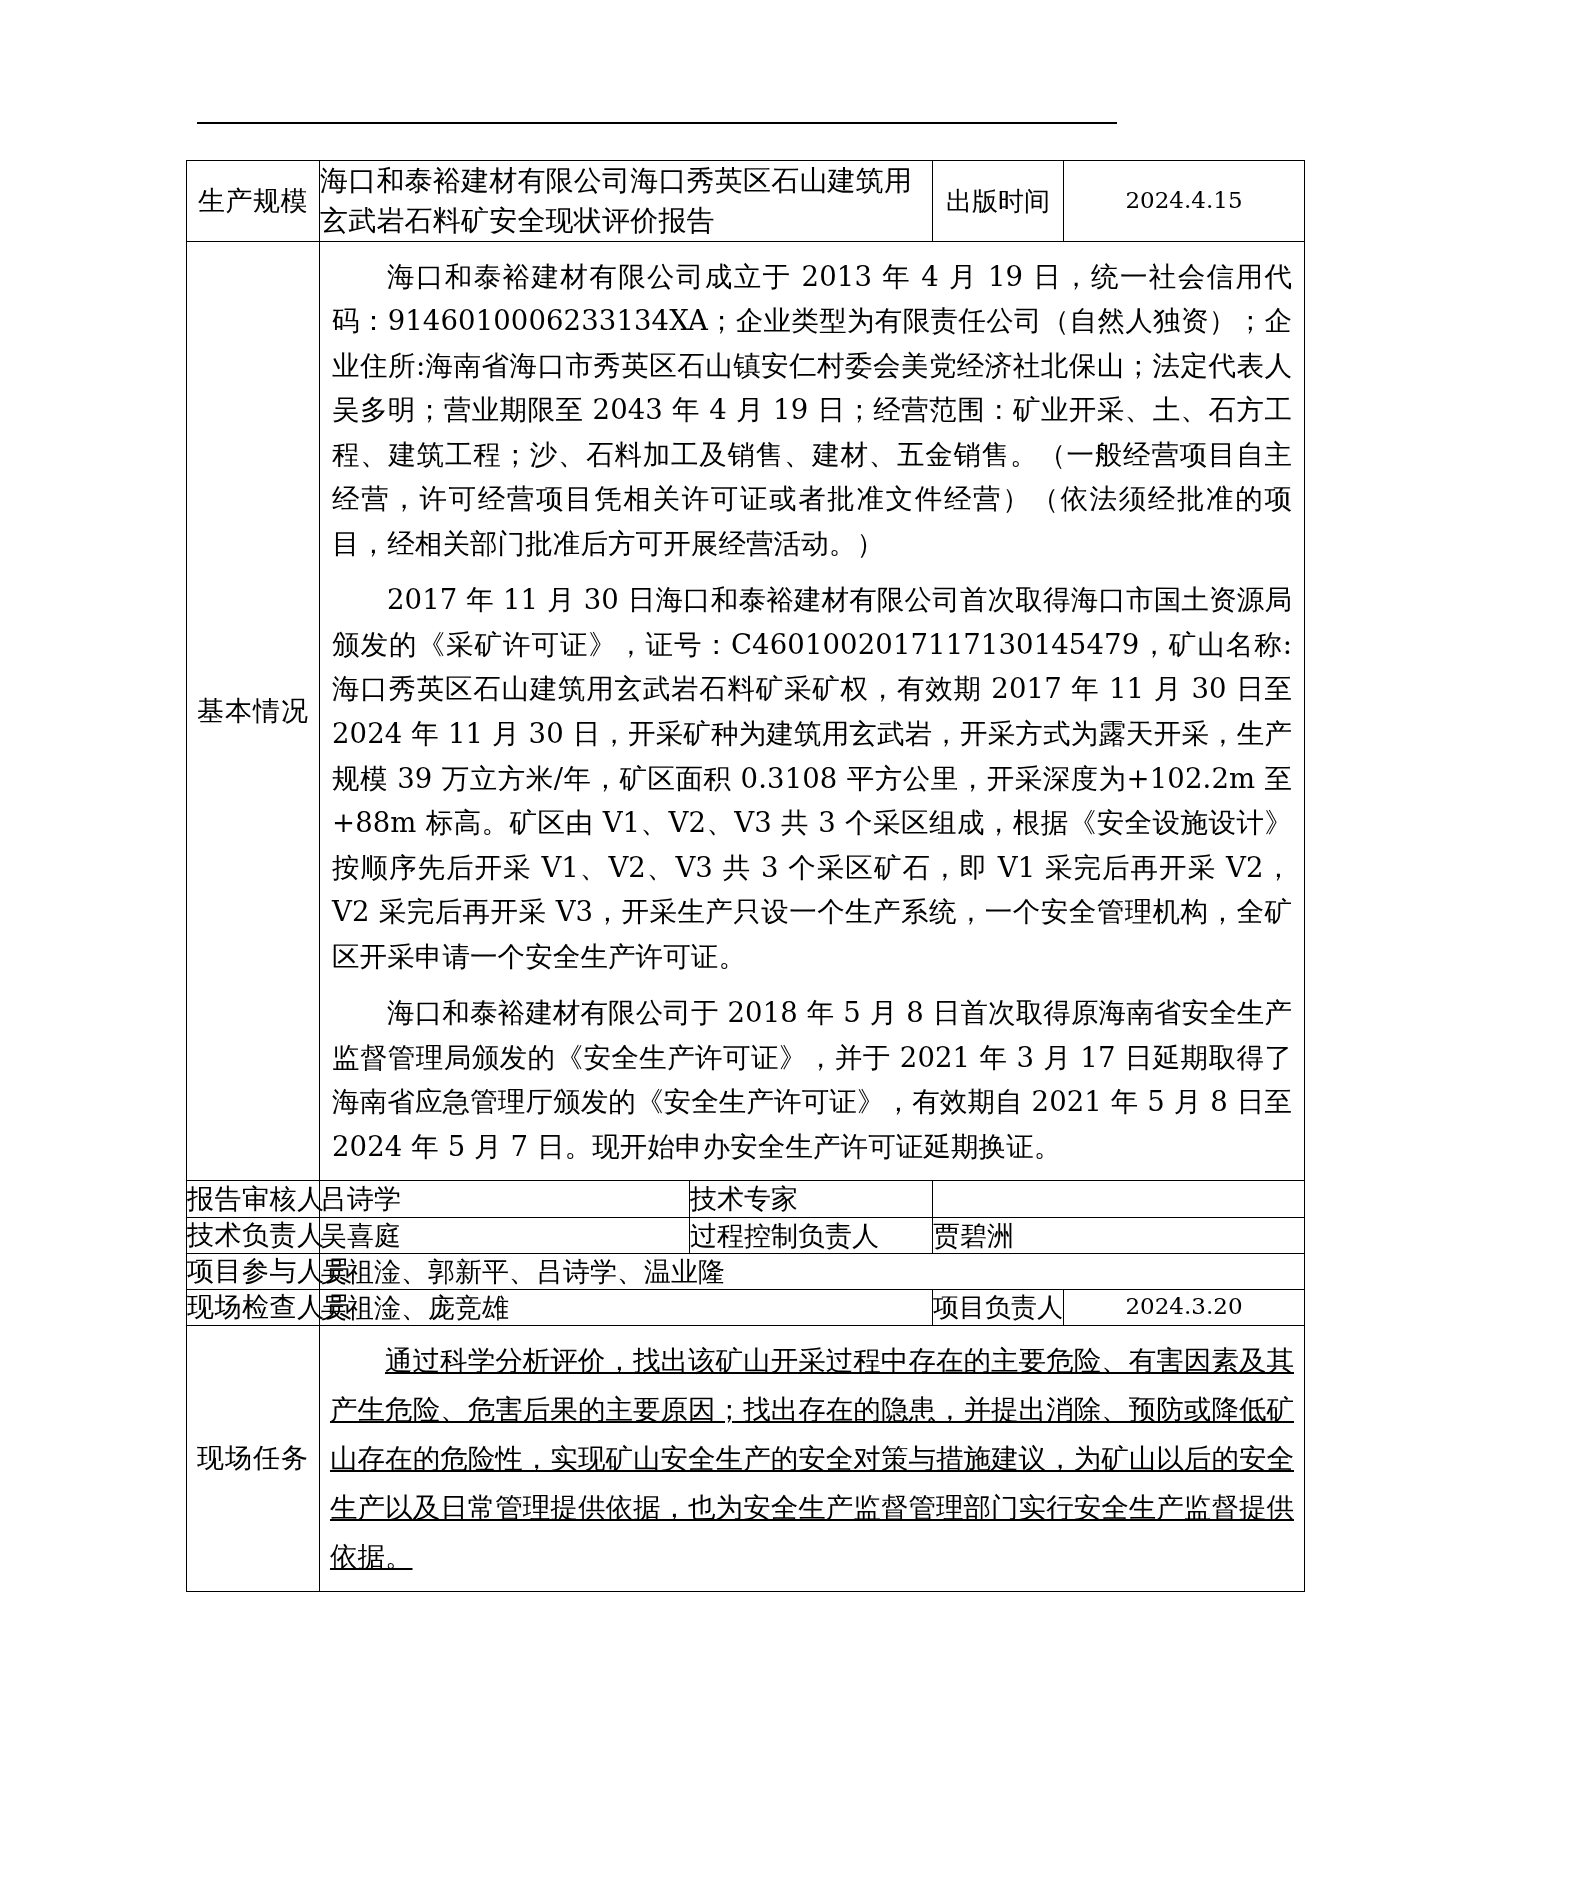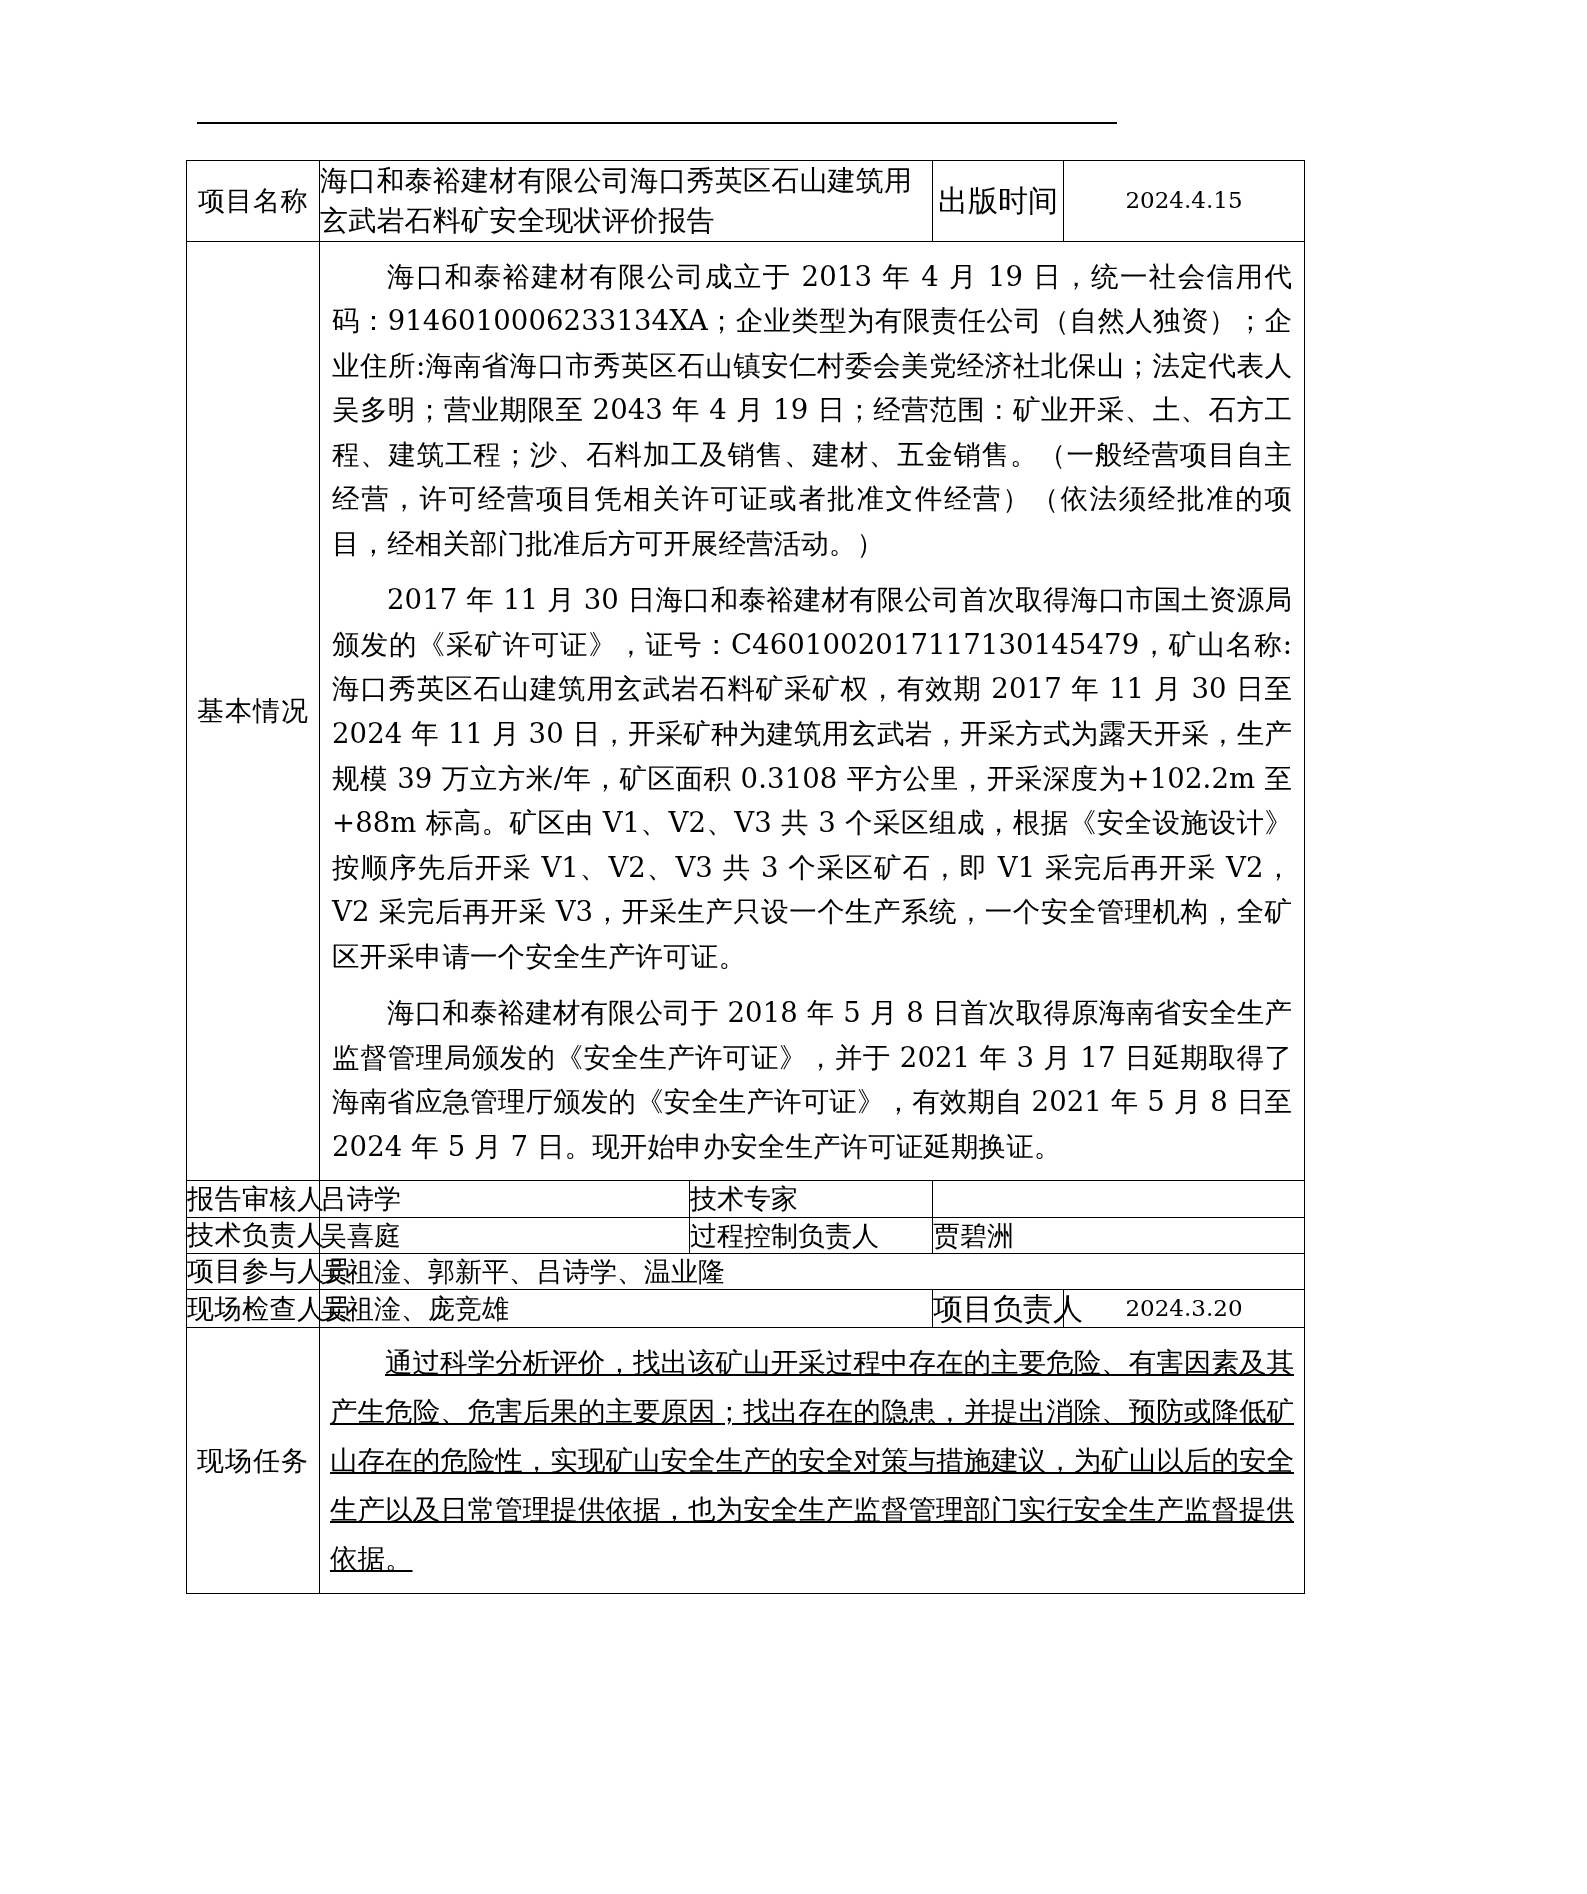--- a/index.html
+++ b/index.html
@@ -55,21 +55,21 @@
   .lbl {
     text-align: center;
     font-size: 27px;
     line-height: 1.25;
     letter-spacing: 0.5px;
     padding: 7px 4px;
     white-space: nowrap;
   }
   .lbl-narrow {
     text-align: center;
-    font-size: 30px;
+    font-size: 26px;
     line-height: 1.25;
     letter-spacing: 0px;
     padding: 7px 2px;
     white-space: nowrap;
   }
   .val {
     text-align: left;
     font-size: 27px;
     line-height: 1.3;
     padding: 7px 14px;
@@ -136,21 +136,21 @@
       <colgroup>
         <col class="c1">
           <col class="c2">
           <col class="c3">
           <col class="c4">
           <col class="c5">
       </colgroup>
       <tbody>
 
         <tr>
-          <td class="lbl">项目名称</td>
+          <td class="lbl">生产规模</td>
           <td class="title-cell" colspan="2">海口和泰裕建材有限公司海口秀英区石山建筑用玄武岩石料矿安全现状评价报告</td>
           <td class="lbl-narrow">出版时间</td>
           <td class="val-c">2024.4.15</td>
         </tr>
 
         <tr>
           <td class="side-lbl">基本情况</td>
           <td class="body-cell" colspan="4">
             <p>海口和泰裕建材有限公司成立于 2013 年 4 月 19 日，统一社会信用代码：9146010006233134XA；企业类型为有限责任公司（自然人独资）；企业住所:海南省海口市秀英区石山镇安仁村委会美党经济社北保山；法定代表人吴多明；营业期限至 2043 年 4 月 19 日；经营范围：矿业开采、土、石方工程、建筑工程；沙、石料加工及销售、建材、五金销售。（一般经营项目自主经营，许可经营项目凭相关许可证或者批准文件经营）（依法须经批准的项目，经相关部门批准后方可开展经营活动。）</p>
             <p>2017 年 11 月 30 日海口和泰裕建材有限公司首次取得海口市国土资源局颁发的《采矿许可证》，证号：C4601002017117130145479，矿山名称:海口秀英区石山建筑用玄武岩石料矿采矿权，有效期 2017 年 11 月 30 日至 2024 年 11 月 30 日，开采矿种为建筑用玄武岩，开采方式为露天开采，生产规模 39 万立方米/年，矿区面积 0.3108 平方公里，开采深度为+102.2m 至+88m 标高。矿区由 V1、V2、V3 共 3 个采区组成，根据《安全设施设计》按顺序先后开采 V1、V2、V3 共 3 个采区矿石，即 V1 采完后再开采 V2，V2 采完后再开采 V3，开采生产只设一个生产系统，一个安全管理机构，全矿区开采申请一个安全生产许可证。</p>

